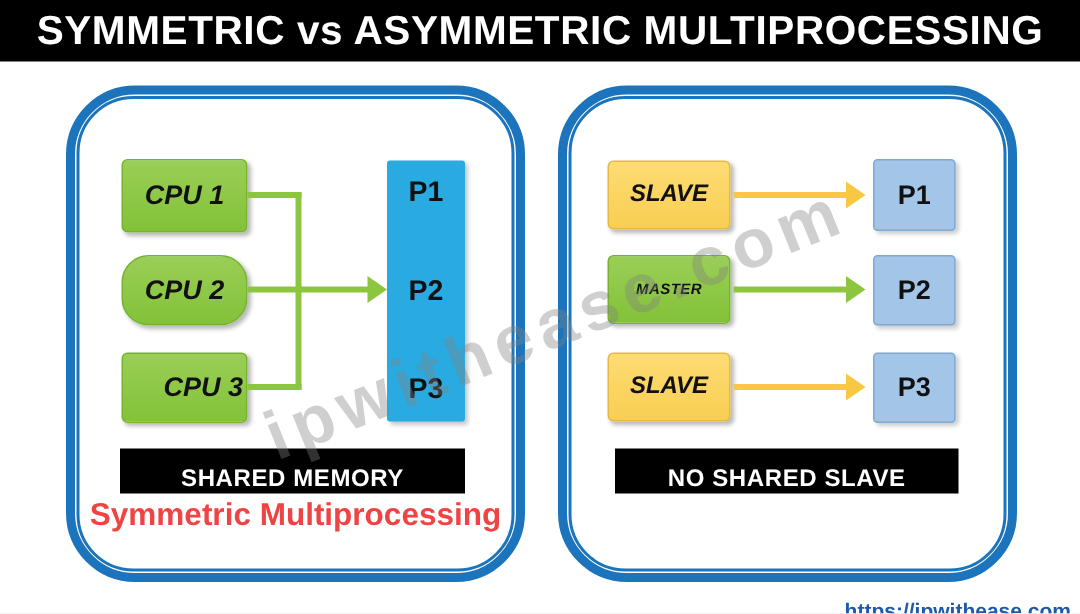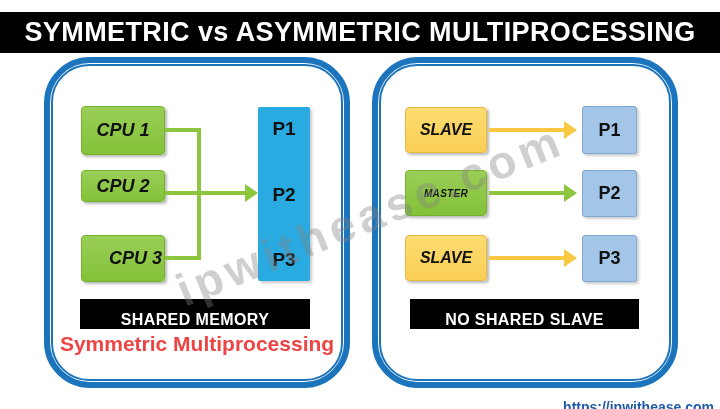--- a/index.html
+++ b/index.html
@@ -6,21 +6,21 @@
   html,body { background: #e9e9e9; }
   .stage {
     position: relative;
     width: 720px; height: 409px;
     background: #ffffff;
     overflow: hidden;
     font-family: "Liberation Sans", sans-serif;
   }
   
   .title-bar {
-    position: absolute; left: 0; top: 12px;
+    position: absolute; left: 0; top: 0;
     width: 720px; height: 41px;
     background: #000000;
     display: flex; align-items: center; justify-content: center;
   }
   .title-bar span {
     color: #ffffff; font-size: 27px; font-weight: bold; letter-spacing: .4px;
     white-space: nowrap;
   }
   
   .panel {
@@ -133,21 +133,21 @@
     <span>SYMMETRIC vs ASYMMETRIC MULTIPROCESSING</span>
   </div>
 
   <div class="panel panel-left">
     <div class="panel-inner"></div>
   </div>
 
   <div class="node node-green cpu" style="top:106px;height:49px;">
     <span>CPU 1</span>
   </div>
-  <div class="node node-green cpu" style="top:170px;height:32px;">
+  <div class="node node-green cpu" style="top:170px;height:47px;border-radius:18px;">
     <span>CPU 2</span>
   </div>
   <div class="node node-green cpu" style="top:235px;height:47px;padding-left:25px;">
     <span>CPU 3</span>
   </div>
 
   <div class="line line-green" style="left:165px;top:128px;width:36px;height:4px;"></div>
   <div class="line line-green" style="left:197px;top:128px;width:4px;height:132px;"></div>
   <div class="line line-green" style="left:165px;top:256px;width:36px;height:4px;"></div>
   <div class="line line-green" style="left:165px;top:191px;width:81px;height:4px;"></div>

